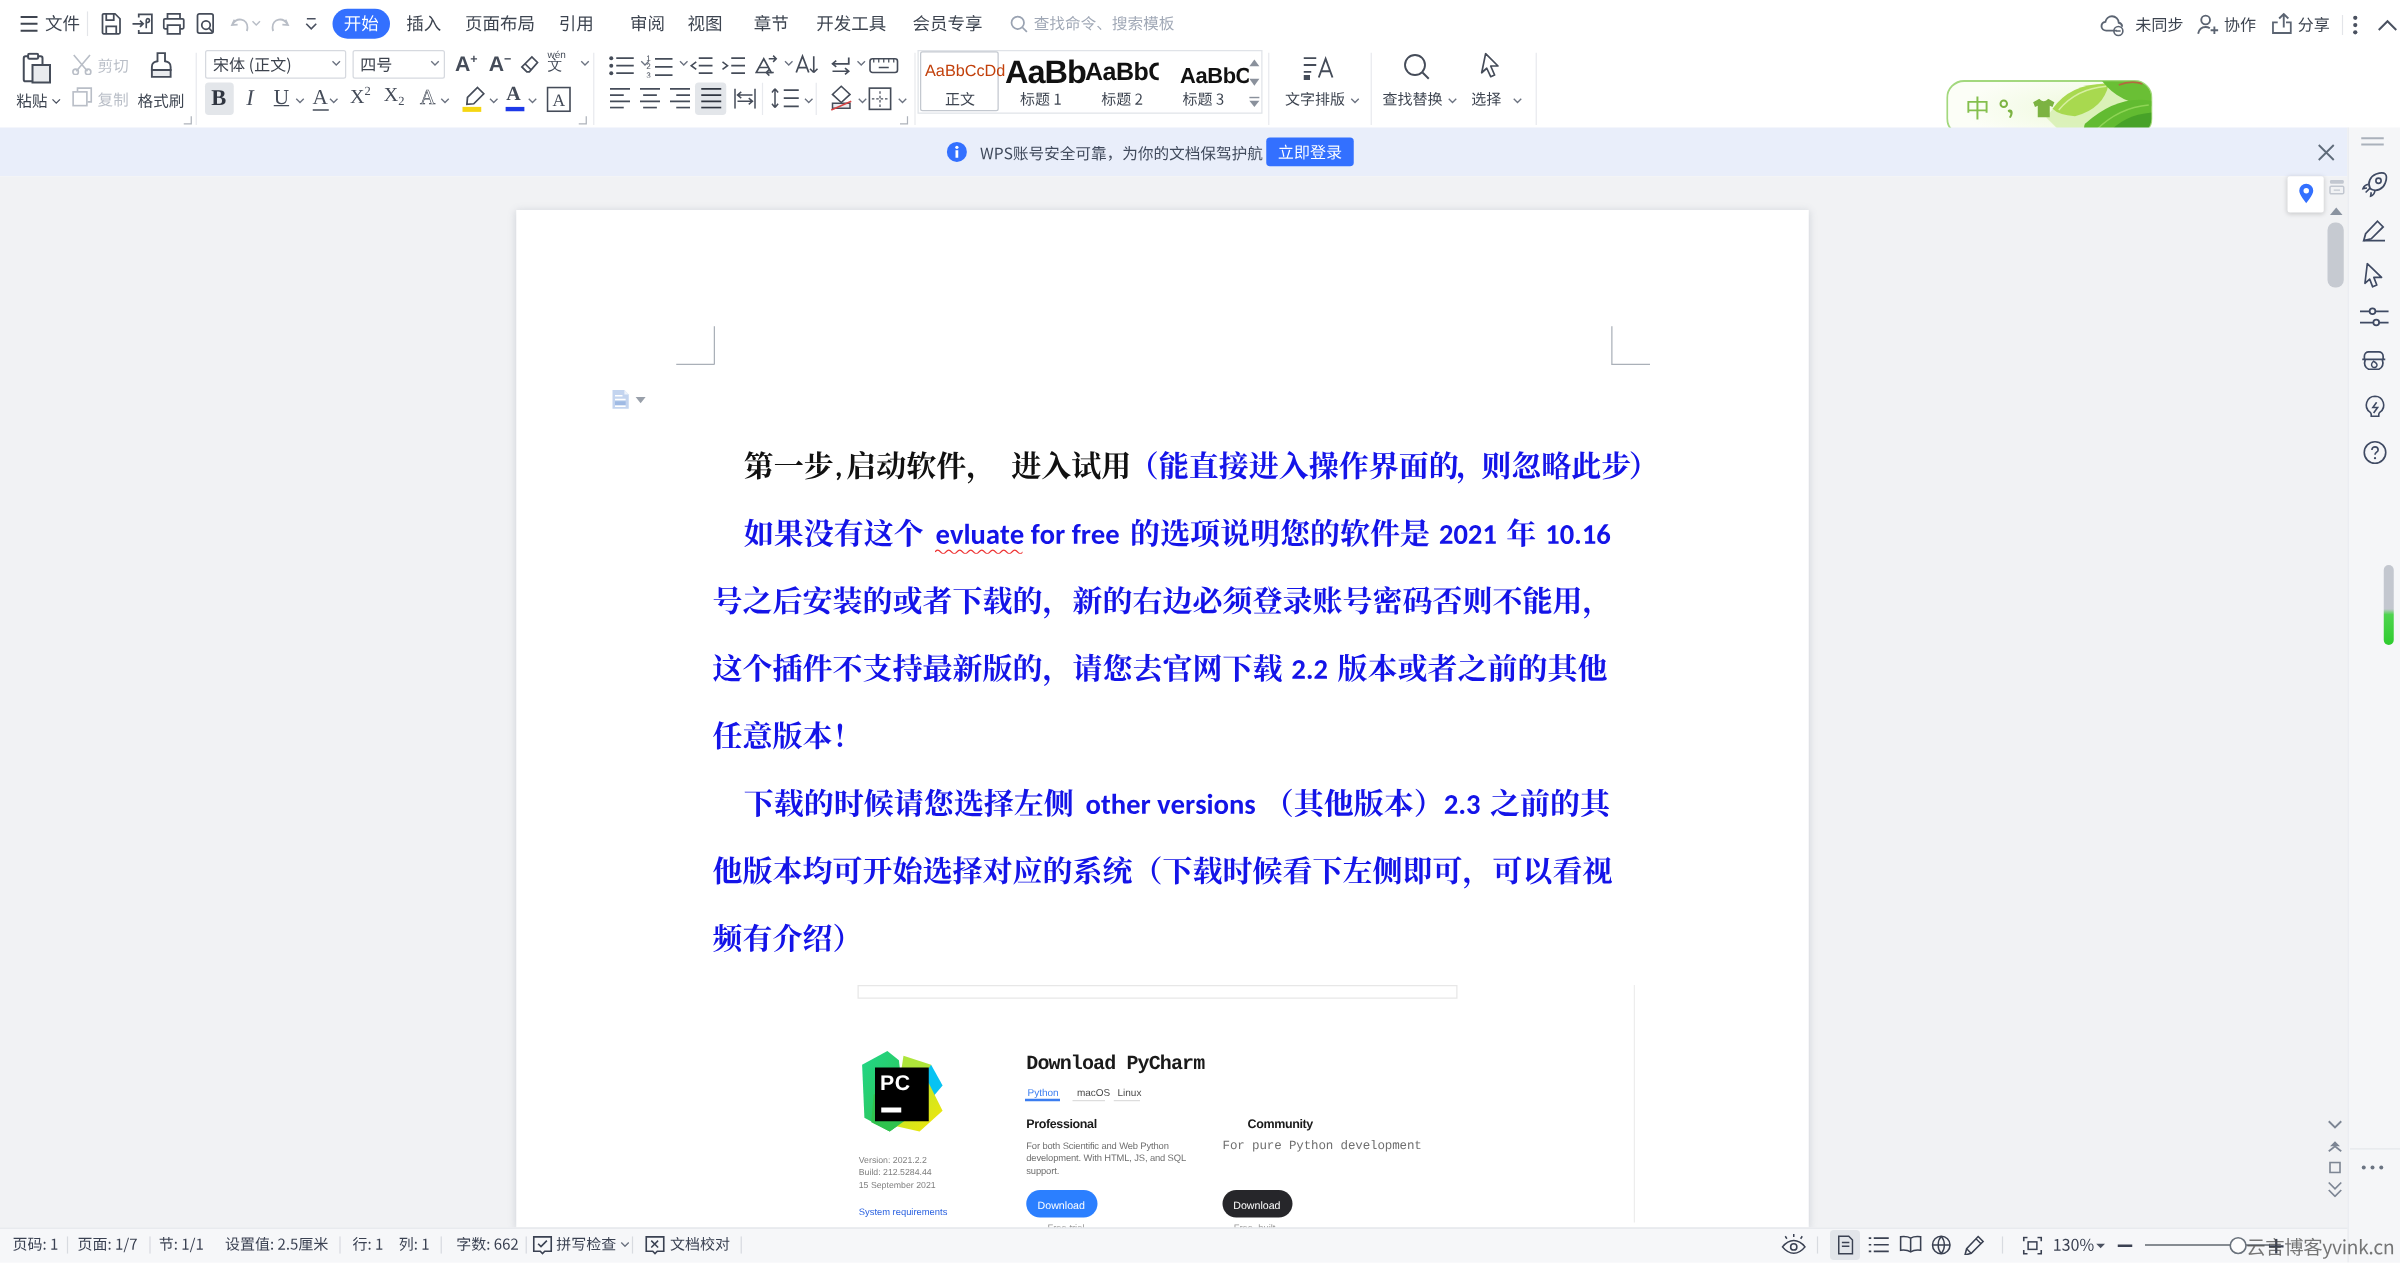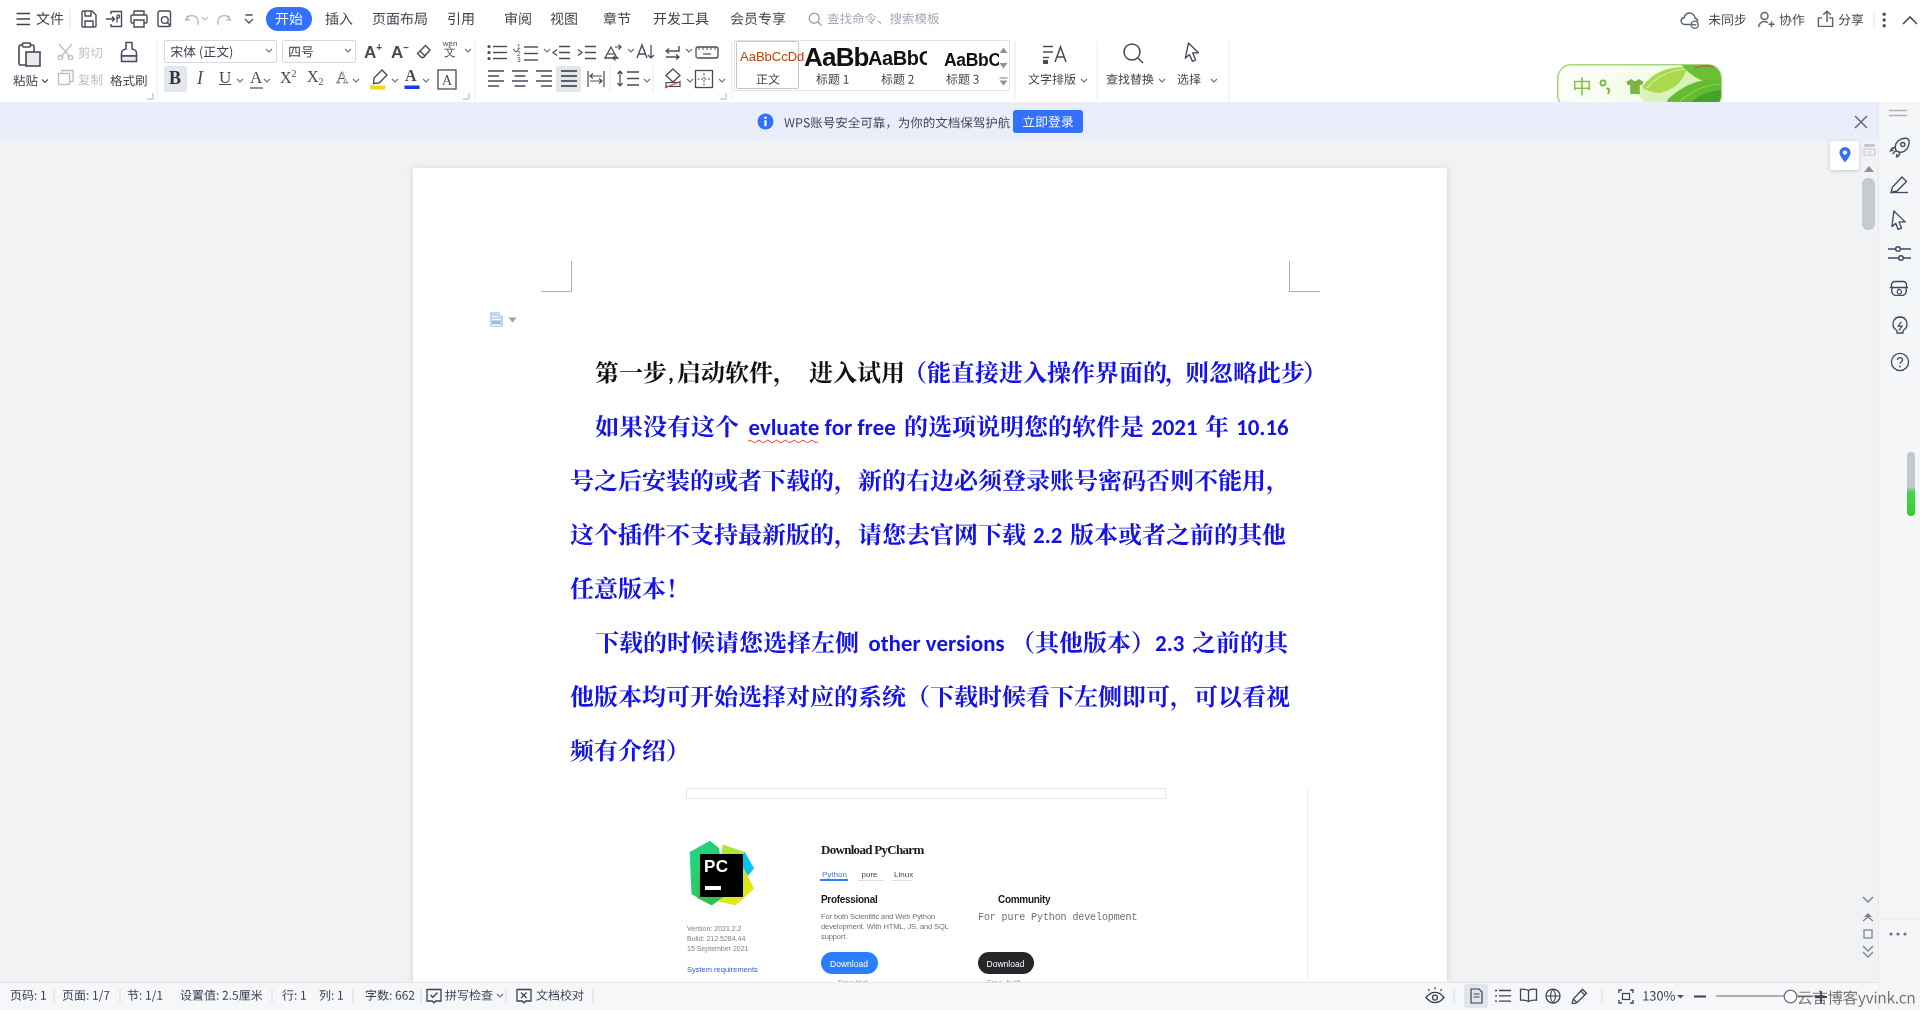--- a/index.html
+++ b/index.html
@@ -208,21 +208,21 @@
     </svg>
     <svg style="position:absolute;left:344px;top:48px;" width="8" height="6" viewBox="0 0 8 6">
       <path d="M1 1l3 3 3-3" fill="none" stroke="#6b7280" stroke-width="1.1"></path>
     </svg>
     <div style="position:absolute;left:364px;top:42px;width:22px;height:20px;color:#454c59;font-size:17px;font-weight:bold;font-family:'Liberation Sans'">A<span style="font-size:10px;vertical-align:7px">+</span></div>
     <div style="position:absolute;left:391px;top:42px;width:22px;height:20px;color:#454c59;font-size:17px;font-weight:bold;font-family:'Liberation Sans'">A<span style="font-size:10px;vertical-align:7px">−</span></div>
     <svg style="position:absolute;left:416px;top:44px;" width="18" height="16" viewBox="0 0 18 16">
       <path d="M5.5 13.5L1.5 9.5 9.5 1.5l4.5 4.5-6.5 7.5z" fill="none" stroke="#454c59" stroke-width="1.4" transform="rotate(0)"></path>
       <path d="M4 7l5 5" stroke="#454c59" stroke-width="1.4"></path>
     </svg>
-    <div style="position:absolute;left:438px;top:40px;width:24px;height:24px;color:#454c59;font-size:8px;text-align:center;line-height:8px">wén<br><span style="font-size:12px">文</span></div>
+    <div style="position:absolute;left:438px;top:40px;width:24px;height:24px;color:#454c59;font-size:8px;line-height:8px">wén<br><span style="font-size:12px">文</span></div>
     <svg style="position:absolute;left:464px;top:48px;" width="8" height="6" viewBox="0 0 8 6">
       <path d="M1 1l3 3 3-3" fill="none" stroke="#6b7280" stroke-width="1.1"></path>
     </svg>
     <div style="position:absolute;left:164px;top:66px;width:23px;height:26px;background:#e3e6ea;border-radius:3px"></div>
     <div style="position:absolute;left:169px;top:68px;font-size:18px;font-weight:bold;color:#2f3540;font-family:'Liberation Serif'">B</div>
     <div style="position:absolute;left:197px;top:68px;font-size:18px;font-style:italic;color:#454c59;font-family:'Liberation Serif'">I</div>
     <div style="position:absolute;left:219px;top:68px;font-size:17px;color:#454c59;text-decoration:underline;font-family:'Liberation Serif'">U</div>
     <svg style="position:absolute;left:236px;top:78px;" width="8" height="6" viewBox="0 0 8 6">
       <path d="M1 1l3 3 3-3" fill="none" stroke="#6b7280" stroke-width="1.1"></path>
     </svg>
@@ -829,24 +829,24 @@
 <path d="M64 14l10 18-12 14-14-10z" fill="#07c3f2"></path>
 <path d="M36 28l26 2 12 24-20 18-26-6z" fill="url(#pg2)"></path>
 <path d="M14 40l22-12 6 34-14 10-16-8z" fill="#30c24e"></path>
 </g>
 </svg>
     <div style="position:absolute;left:700px;top:854px;width:43px;height:43px;background:#000"></div>
     <div style="position:absolute;left:704px;top:857px;font-size:17px;font-weight:bold;color:#fff;letter-spacing:0.5px;font-family:'Liberation Sans'">PC</div>
     <div style="position:absolute;left:705px;top:886px;width:16px;height:3.5px;background:#fff"></div>
     <div style="position:absolute;left:687px;top:923.5px;font-size:7px;line-height:10.3px;color:#808080;font-family:'Liberation Sans'">Version: 2021.2.2<br>Build: 212.5284.44<br>15 September 2021</div>
     <div style="position:absolute;left:687px;top:964.5px;font-size:7.5px;color:#2b62e0;font-family:'Liberation Sans'">System requirements</div>
-    <div style="position:absolute;left:821px;top:841.5px;font-size:13px;font-weight:bold;color:#1a1a1a;letter-spacing:-0.7px;font-family:Liberation Serif, serif">Download PyCharm</div>
+    <div style="position:absolute;left:821px;top:841.5px;font-size:16px;font-weight:bold;color:#1a1a1a;letter-spacing:-0.7px;font-family:Liberation Mono, monospace">Download PyCharm</div>
     <div style="position:absolute;left:822px;top:869.5px;font-size:8px;color:#3b7df0;font-family:'Liberation Sans'">Python</div>
     <div style="position:absolute;left:820px;top:879px;width:28px;height:2px;background:#3b7df0"></div>
-    <div style="position:absolute;left:861.5px;top:869.5px;font-size:8px;color:#4a4a4a;font-family:'Liberation Sans'">pure</div>
+    <div style="position:absolute;left:861.5px;top:869.5px;font-size:8px;color:#4a4a4a;font-family:'Liberation Sans'">macOS</div>
     <div style="position:absolute;left:858px;top:880px;width:26px;height:1px;background:#ddd"></div>
     <div style="position:absolute;left:894px;top:869.5px;font-size:8px;color:#4a4a4a;font-family:'Liberation Sans'">Linux</div>
     <div style="position:absolute;left:891px;top:880px;width:21px;height:1px;background:#ddd"></div>
     <div style="position:absolute;left:821px;top:894px;font-size:10px;font-weight:bold;letter-spacing:-0.3px;color:#1a1a1a;font-family:'Liberation Sans'">Professional</div>
     <div style="position:absolute;left:998px;top:894px;font-size:10px;font-weight:bold;letter-spacing:-0.3px;color:#1a1a1a;font-family:'Liberation Sans'">Community</div>
     <div style="position:absolute;left:821px;top:911.5px;font-size:7.5px;line-height:10.3px;letter-spacing:-0.1px;color:#6f6f6f;font-family:'Liberation Sans'">For both Scientific and Web Python<br>development. With HTML, JS, and SQL<br>support.</div>
     <div style="position:absolute;left:978px;top:911.5px;font-size:10px;letter-spacing:-0.1px;color:#6f6f6f;font-family:Liberation Mono, monospace">For pure Python development</div>
     <div style="position:absolute;left:820.5px;top:952px;width:57px;height:22px;background:#2b7fff;border-radius:11px"></div>
     <div style="position:absolute;left:820.5px;top:958.5px;width:57px;text-align:center;font-size:8.5px;color:#fff;font-family:'Liberation Sans'">Download</div>
     <div style="position:absolute;left:977.5px;top:952px;width:56px;height:22px;background:#26262a;border-radius:11px"></div>

